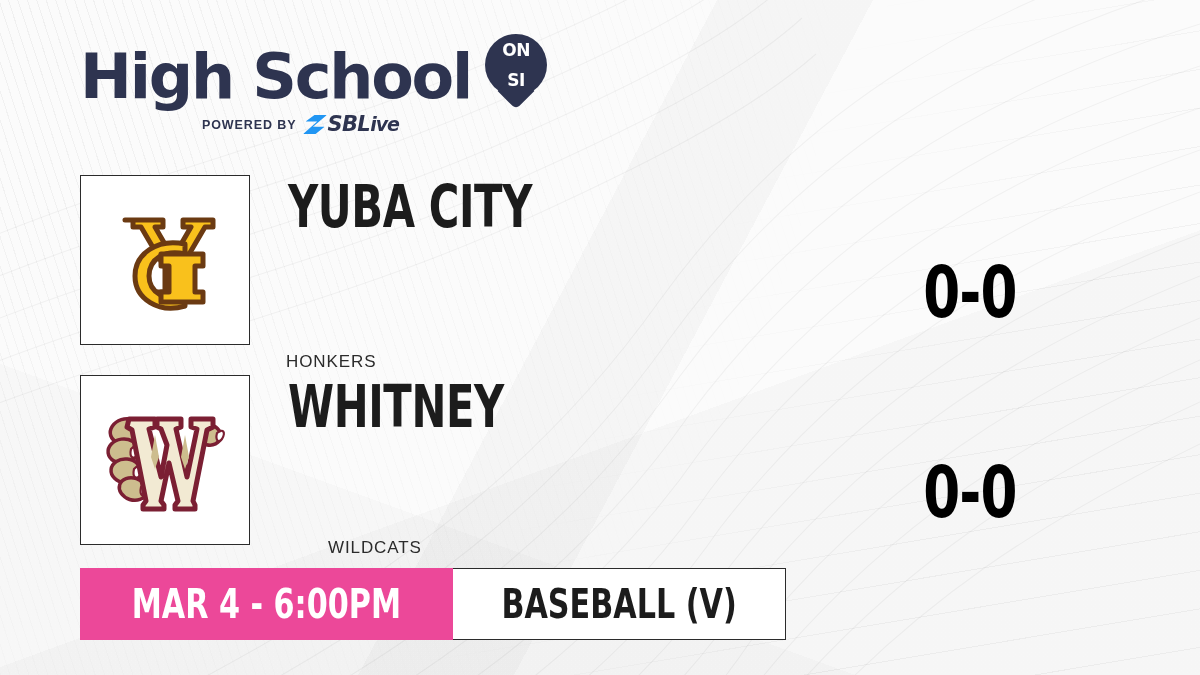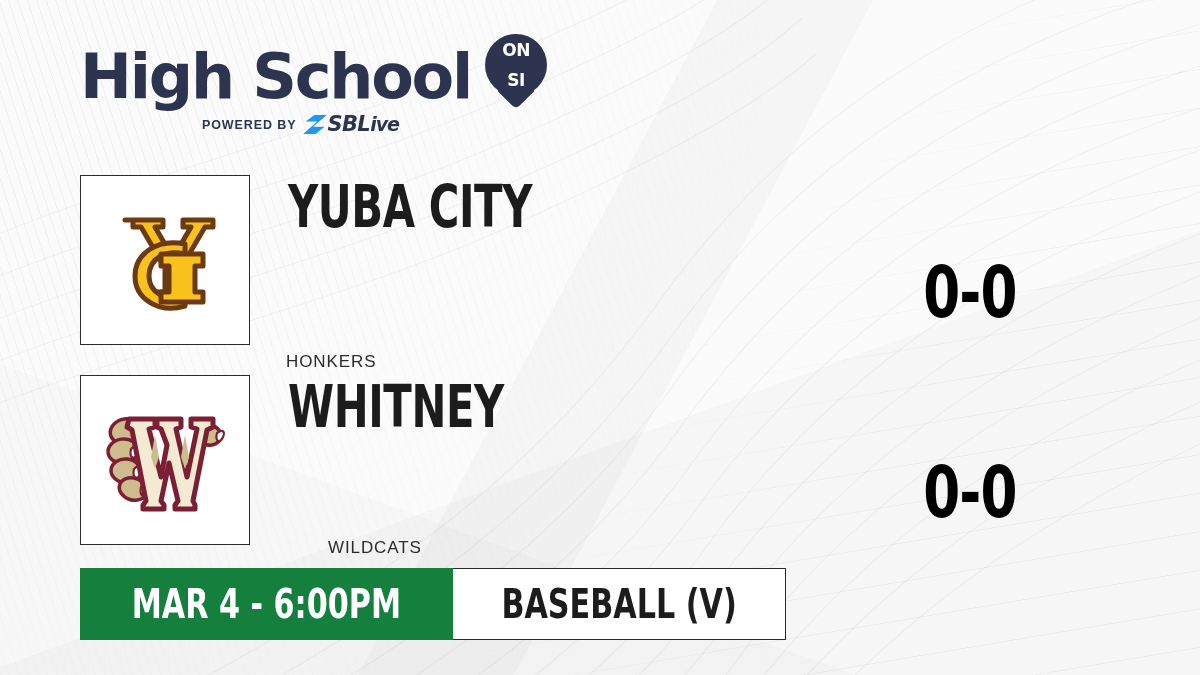--- a/index.html
+++ b/index.html
@@ -196,21 +196,21 @@
 
   
   #banner {
     position:absolute;
     left:80px; top:568px;
     height:72px;
     display:flex;
     align-items:stretch;
   }
   .banner-date {
-    background:#15803d;
+    background:#ec4899;
     color:#ffffff;
     display:flex; align-items:center; justify-content:center;
     padding:0 26px;
     min-width:344px;
   }
   .banner-sport {
     background:#ffffff;
     color:#1c1c1c;
     border:1px solid #2b2b2b;
     border-left:none;

